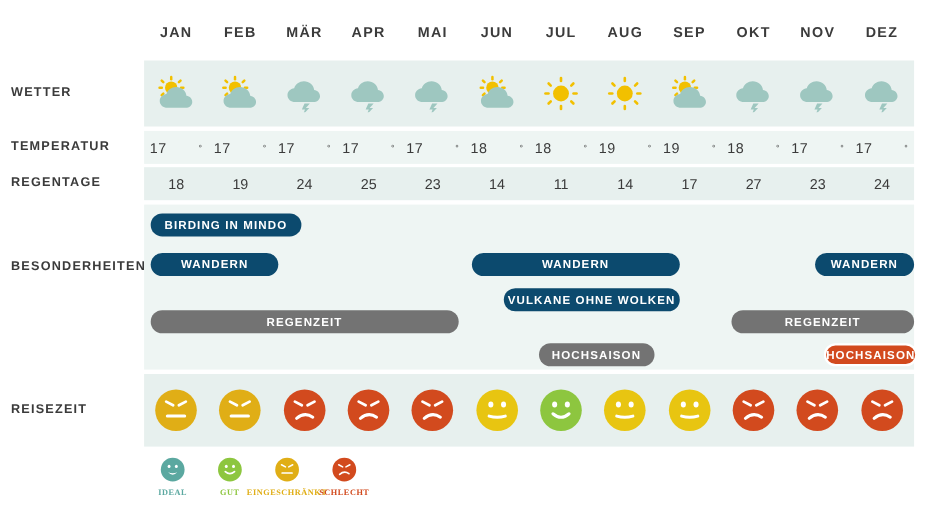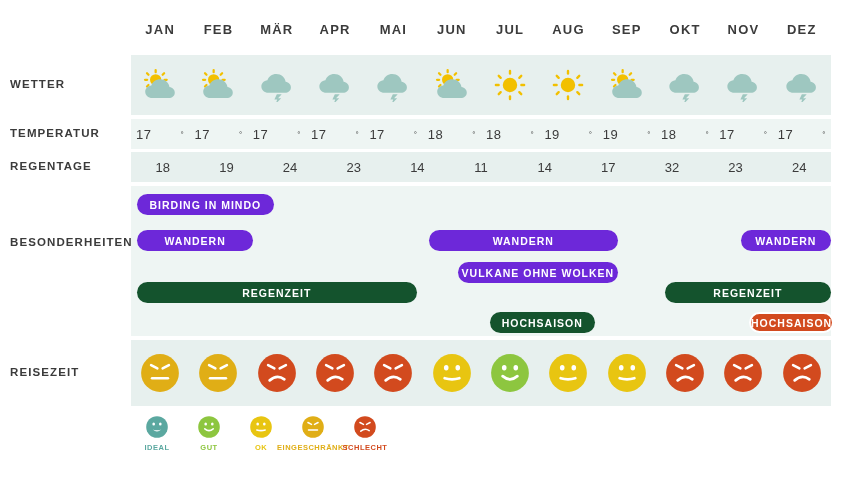--- a/index.html
+++ b/index.html
@@ -126,22 +126,22 @@
     justify-content: center;
     color: #ffffff;
     font-size: 10.5px;
     letter-spacing: 1px;
     font-weight: bold;
     text-transform: uppercase;
     white-space: nowrap;
     box-sizing: border-box;
     padding: 0 6px;
   }
-  .pill.teal { background: #6d28d9; }
-  .pill.orange { background: #14532d; }
+  .pill.teal { background: #0c4a6e; }
+  .pill.orange { background: #737373; }
   .pill.outline { background: #d24a1e; border: 2px solid #ffffff; }
 
   
   #travel-band {
     top: 340px;
     height: 66px;
     background: #e7f0ee;
   }
   #travel-band .cell {
     display: flex;
@@ -155,20 +155,21 @@
     left: 131px;
     top: 415px;
     width: 300px;
     display: flex;
   }
   .legend .litem {
     width: 52px;
     display: flex;
     flex-direction: column;
     align-items: center;
+    font-family: Liberation Serif, serif;
   }
   .legend .ltext {
     margin-top: 4px;
     font-size: 7.5px;
     letter-spacing: 0.5px;
     font-weight: bold;
     text-transform: uppercase;
   }
 
   svg { display: block; }
@@ -370,26 +371,27 @@
       </div>
       <div class="cell">
         <span>17</span>
         <span class="deg">°</span>
       </div>
     </div>
   <div class="band" id="rain-band">
       <div class="cell">18</div>
       <div class="cell">19</div>
       <div class="cell">24</div>
+      <div class="cell">25</div>
       <div class="cell">23</div>
       <div class="cell">14</div>
       <div class="cell">11</div>
       <div class="cell">14</div>
       <div class="cell">17</div>
-      <div class="cell">32</div>
+      <div class="cell">27</div>
       <div class="cell">23</div>
       <div class="cell">24</div>
     </div>
   <div id="specials-band">
       <div class="pill teal" style="left: 5.83333px; width: 137.083px; top: 8px;">BIRDING IN MINDO</div>
       <div class="pill teal" style="left: 5.83333px; width: 116.667px; top: 44px;">WANDERN</div>
       <div class="pill teal" style="left: 297.5px; width: 189.583px; top: 44px;">WANDERN</div>
       <div class="pill teal" style="left: 609.583px; width: 90.4167px; top: 44px;">WANDERN</div>
       <div class="pill teal" style="left: 326.667px; width: 160.417px; top: 76px;">VULKANE OHNE WOLKEN</div>
       <div class="pill orange" style="left: 5.83333px; width: 280px; top: 96px;">REGENZEIT</div>
@@ -515,31 +517,20 @@
             <ellipse cx="14.5" cy="15" rx="2.2" ry="2.6" fill="#ffffff"></ellipse>
             <ellipse cx="25.5" cy="15" rx="2.2" ry="2.6" fill="#ffffff"></ellipse>
             <path d="M13 23 q7 6 14 0" stroke="#ffffff" stroke-width="2.6" fill="none" stroke-linecap="round"></path>
           </svg>
         </div>
         <div class="ltext" style="color: rgb(141, 198, 63);">GUT</div>
       </div>
       <div class="litem">
         <div>
           <svg width="24" height="24" viewBox="0 0 40 40">
-            <circle cx="20" cy="20" r="18" fill="#e8c511"></circle>
-            <ellipse cx="14.5" cy="15" rx="2.2" ry="2.6" fill="#ffffff"></ellipse>
-            <ellipse cx="25.5" cy="15" rx="2.2" ry="2.6" fill="#ffffff"></ellipse>
-            <path d="M13 25 q7 2 14 0" stroke="#ffffff" stroke-width="2.6" fill="none" stroke-linecap="round"></path>
-          </svg>
-        </div>
-        <div class="ltext" style="color: rgb(232, 197, 17);">OK</div>
-      </div>
-      <div class="litem">
-        <div>
-          <svg width="24" height="24" viewBox="0 0 40 40">
             <circle cx="20" cy="20" r="18" fill="#e0ae16"></circle>
             <path d="M11.5 12.5 l6 3.2" stroke="#ffffff" stroke-width="2.4" stroke-linecap="round"></path>
             <path d="M28.5 12.5 l-6 3.2" stroke="#ffffff" stroke-width="2.4" stroke-linecap="round"></path>
             <path d="M12.5 25 h15" stroke="#ffffff" stroke-width="2.6" fill="none" stroke-linecap="round"></path>
           </svg>
         </div>
         <div class="ltext" style="color: rgb(224, 174, 22);">EINGESCHRÄNKT</div>
       </div>
       <div class="litem">
         <div>

